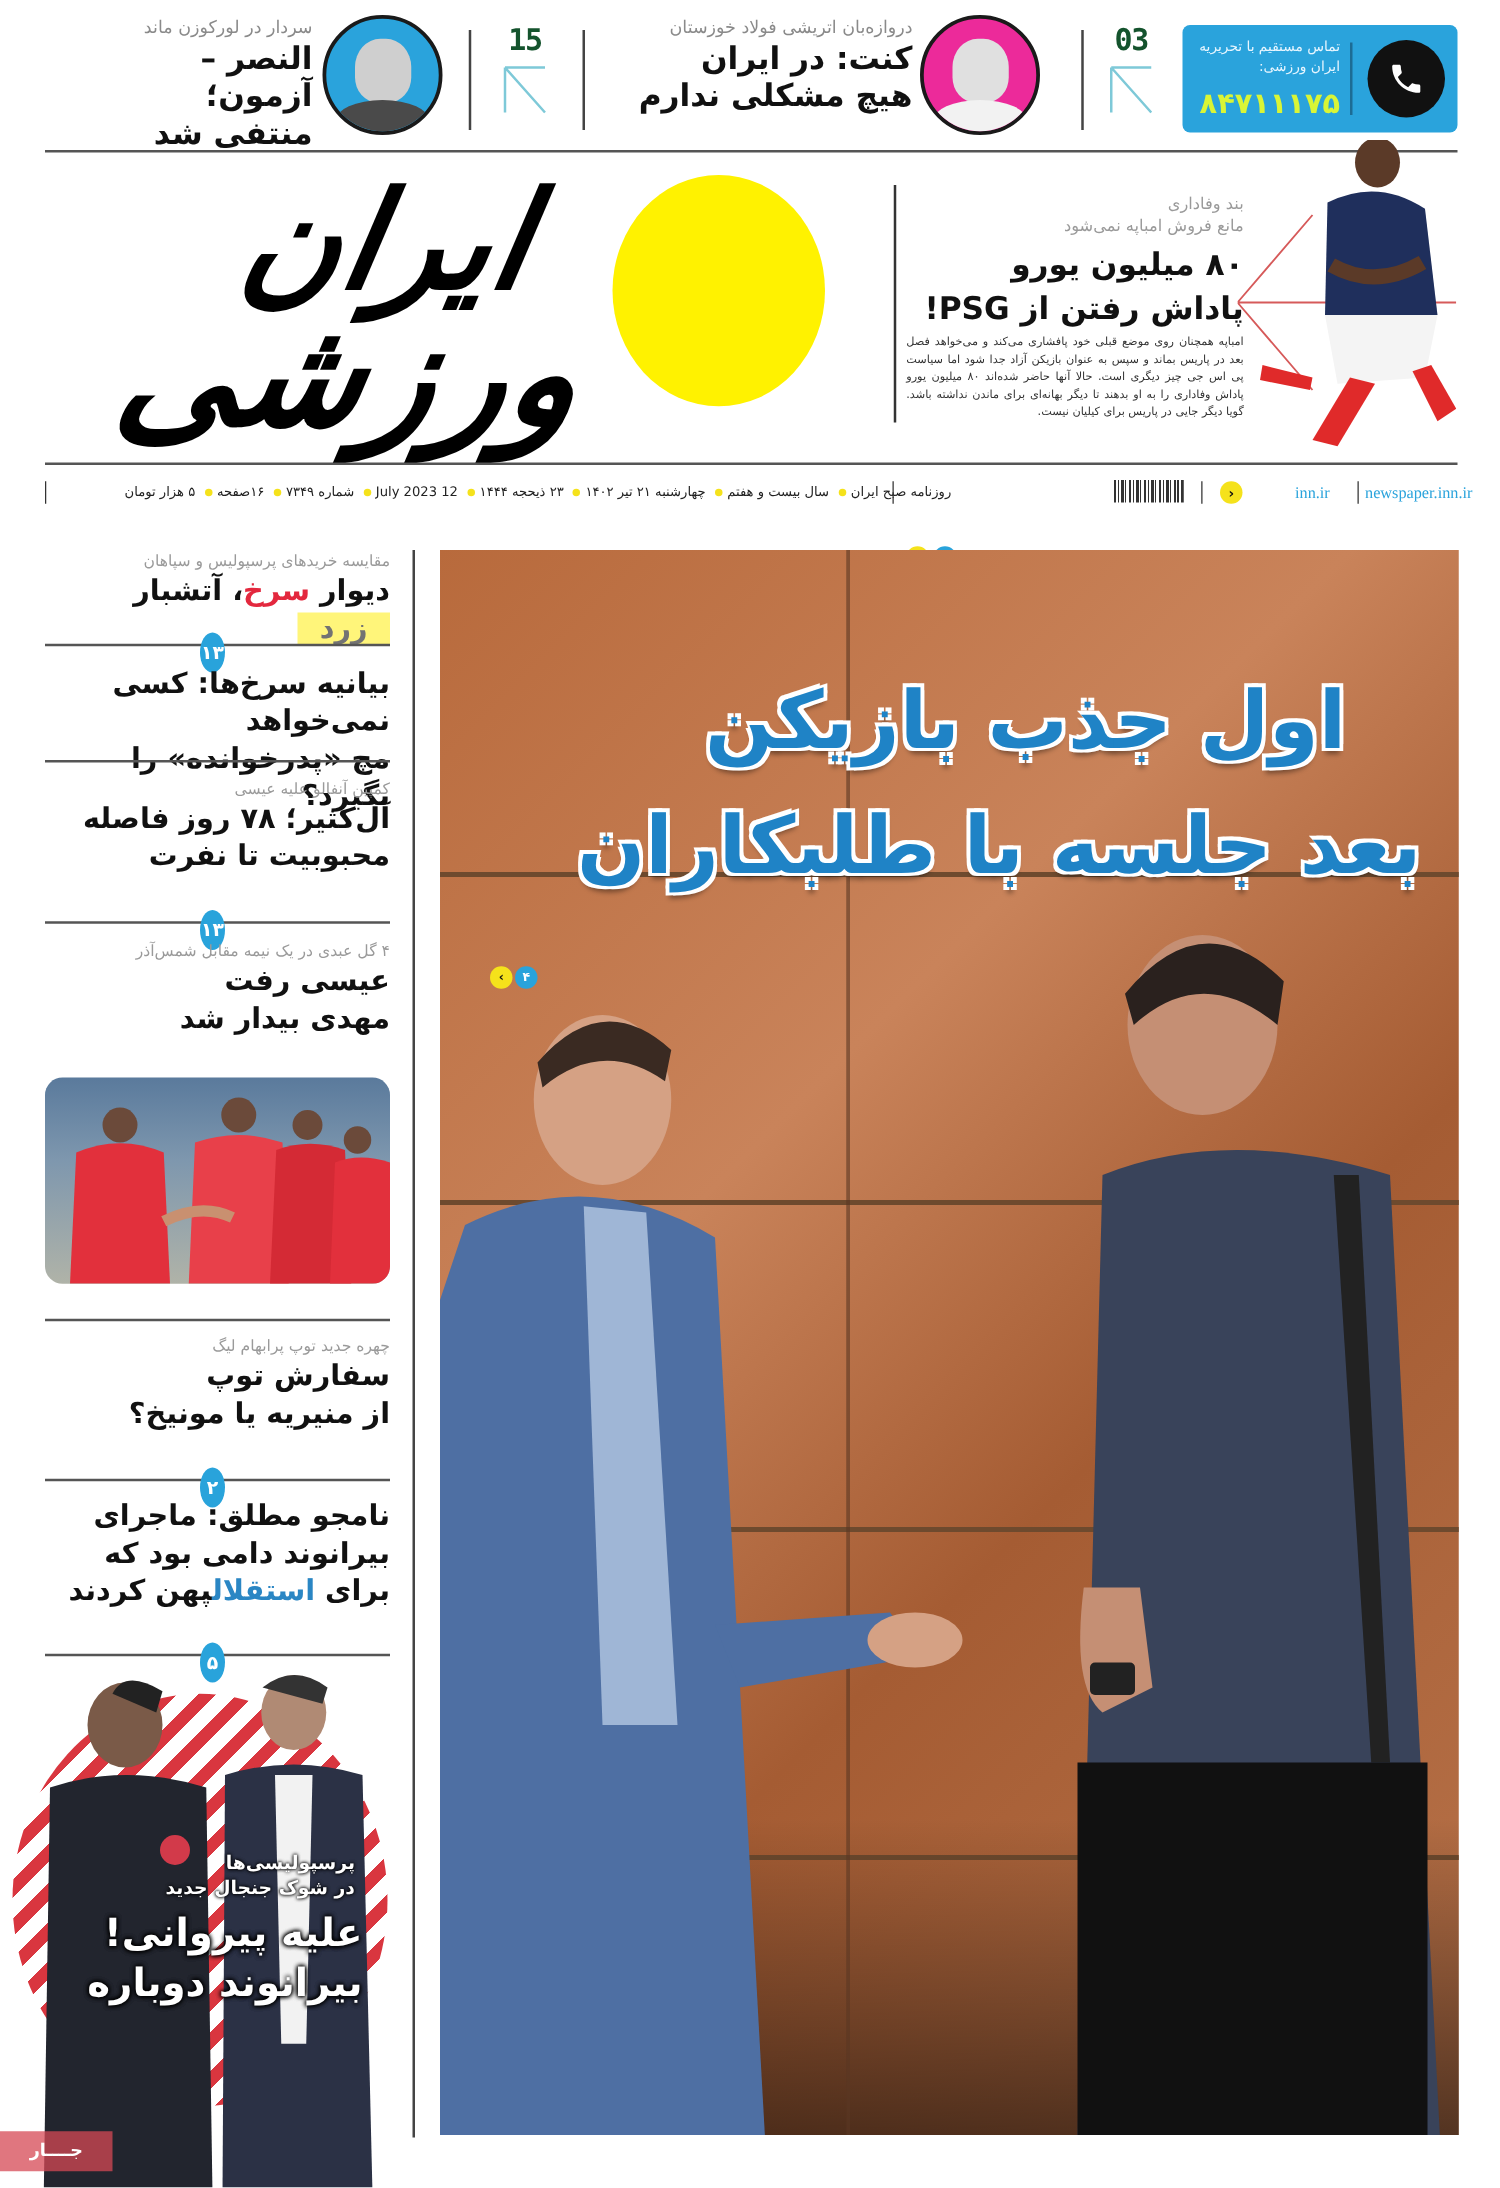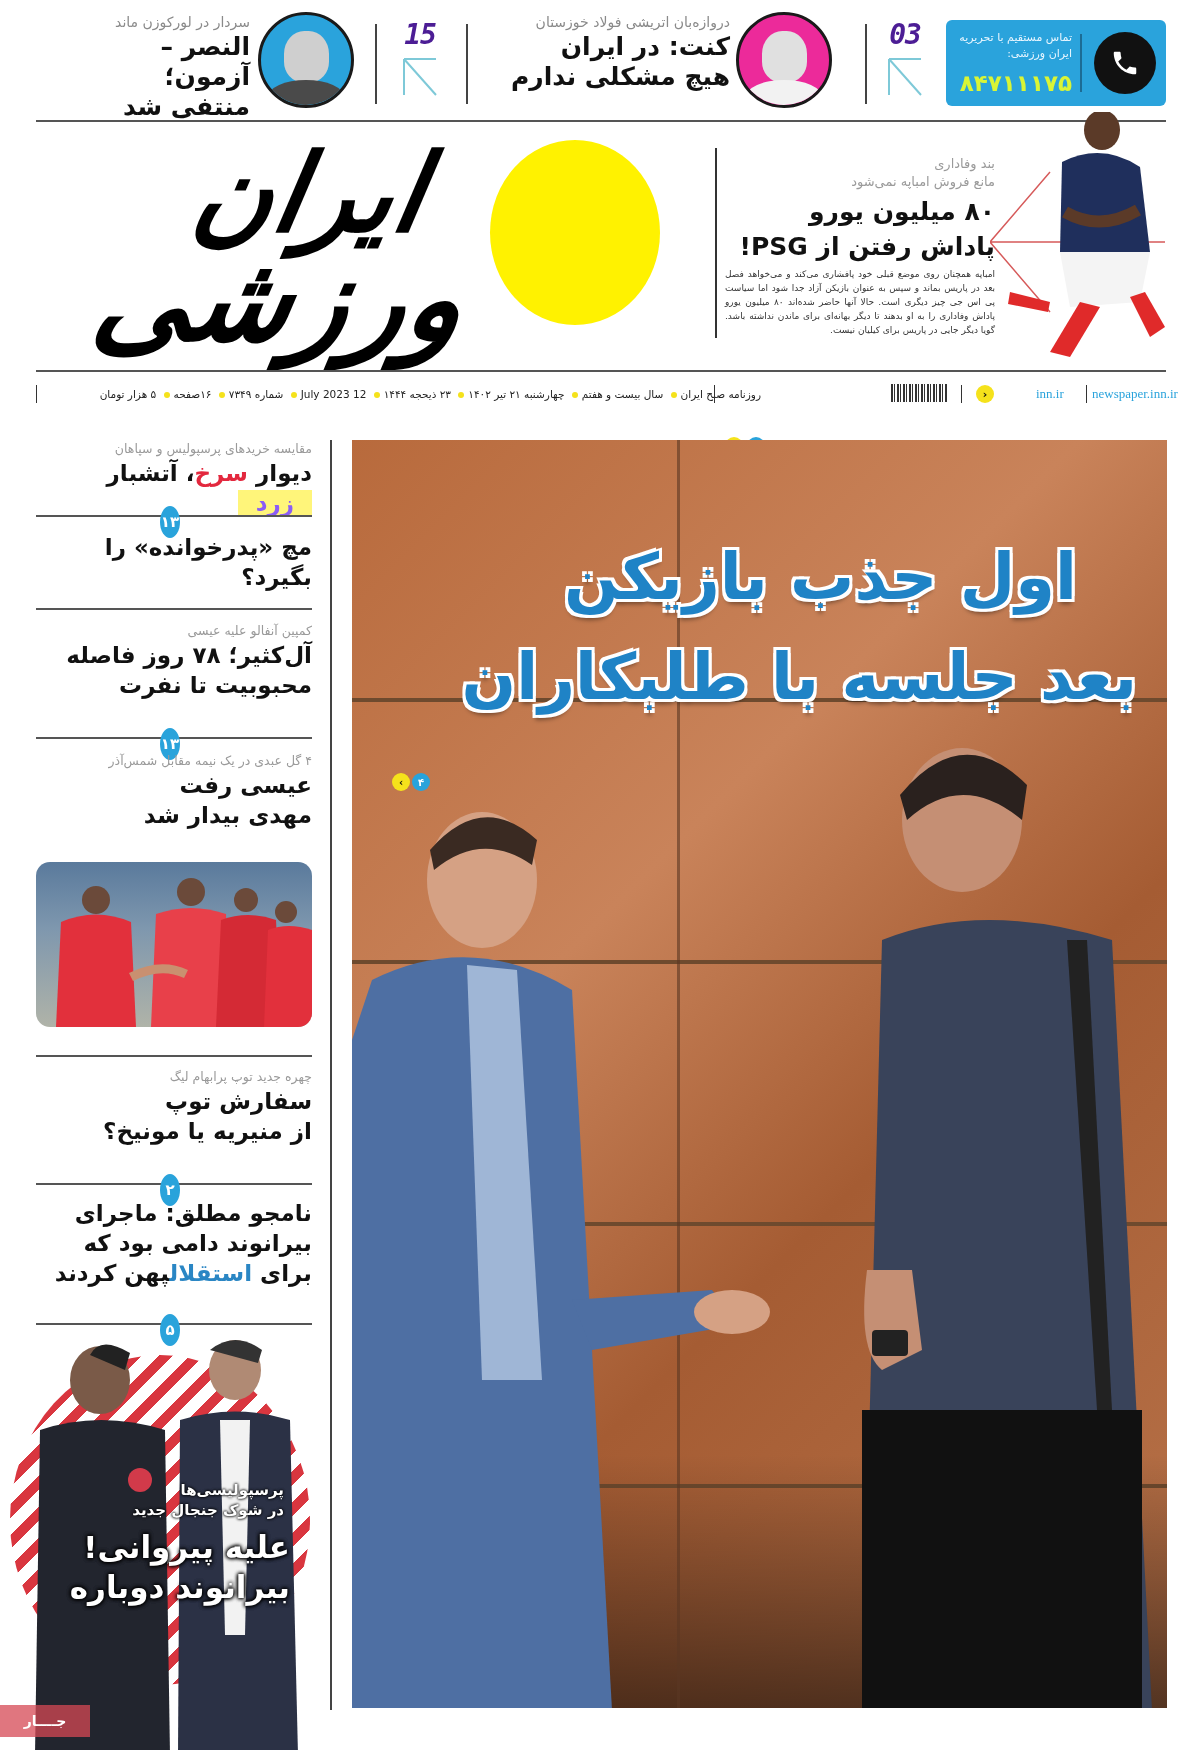--- a/index.html
+++ b/index.html
@@ -7,21 +7,21 @@
   body { font-family: "DejaVu Sans", sans-serif; color: #111; position: relative; }
 
   
   .teaser { position: absolute; top: 12px; direction: rtl; text-align: right; }
   .teaser .kicker { font-size: 14px; color: #8a8a8a; line-height: 20px; }
   .teaser .title { font-size: 25px; font-weight: bold; line-height: 30px; color: #111; }
   .avatar { position: absolute; top: 12px; width: 96px; height: 96px; border-radius: 50%; border: 3px solid #1a1a1a; overflow: hidden; }
   .avatar .face { position: absolute; left: 25%; top: 18%; width: 50%; height: 56%; border-radius: 45% 45% 40% 40%; }
   .avatar .shoulders { position: absolute; left: 8%; bottom: -10%; width: 84%; height: 38%; border-radius: 50% 50% 0 0; }
   .page-ref { position: absolute; top: 18px; width: 50px; text-align: center; }
-  .page-ref .num { font-family: "DejaVu Sans Mono", monospace; font-size: 28px; font-weight: bold; color: #4c1d95; letter-spacing: -1px; font-style: italic; }
+  .page-ref .num { font-family: "DejaVu Sans Mono", monospace; font-size: 24px; font-weight: bold; color: #14532d; letter-spacing: -1px; }
   .page-ref .arrow { display: block; margin: 4px auto 0; }
   .vdivider { position: absolute; width: 2px; background: #444; }
 
   .hotline { position: absolute; top: 20px; left: 946px; width: 220px; height: 86px; background: #2aa3dc; border-radius: 6px; }
   .hotline .phone-circle { position: absolute; right: 10px; top: 12px; width: 62px; height: 62px; background: #111; border-radius: 50%; display: flex; align-items: center; justify-content: center; }
   .hotline .sep { position: absolute; right: 84px; top: 14px; width: 2px; height: 58px; background: #1c6c95; }
   .hotline .lbl { position: absolute; right: 94px; top: 10px; width: 116px; direction: rtl; text-align: right; font-size: 11px; line-height: 16px; color: #e8f6ff; }
   .hotline .num { position: absolute; right: 94px; top: 50px; direction: rtl; font-size: 23px; font-weight: bold; color: #d9f536; letter-spacing: 1px; }
 
   .rule { position: absolute; left: 36px; width: 1130px; height: 2px; background: #555; }
@@ -50,21 +50,21 @@
   .dateline .info { direction: rtl; font-size: 10.5px; color: #222; white-space: nowrap; position: absolute; right: 405px; }
   .dateline .info span.dot { display: inline-block; width: 6px; height: 6px; background: #f5e21b; border-radius: 50%; margin: 0 4px; vertical-align: middle; }
   .dateline .barcode { position: absolute; left: 855px; top: 2px; width: 56px; height: 18px; background: repeating-linear-gradient(90deg, #333 0 2px, #fff 2px 3px, #333 3px 4px, #fff 4px 6px); }
   .dateline .site1 { position: absolute; left: 1000px; font-family: "Liberation Serif", serif; font-size: 13px; color: #2aa3dc; }
   .dateline .site2 { position: absolute; left: 1056px; font-family: "Liberation Serif", serif; font-size: 13px; color: #2aa3dc; }
   .dateline .small-sep { position: absolute; width: 1px; height: 18px; background: #333; top: 3px; }
   .story { position: absolute; left: 36px; width: 276px; direction: rtl; text-align: right; }
   .story .kicker { font-size: 12.5px; line-height: 18px; color: #9a9a9a; }
   .story .title { font-size: 23px; font-weight: bold; line-height: 30px; color: #111; }
   .red { color: #e3283e; }
-  .yellowhl { color: #8b5cf6; background: #fff57a; padding: 0 18px; }
+  .yellowhl { color: #737373; background: #fff57a; padding: 0 18px; }
   .blue-t { color: #2a86c4; }
   .hsep { position: absolute; left: 36px; width: 276px; height: 2px; background: #555; }
   .hsep .badge { position: absolute; left: 124px; top: -9px; width: 20px; height: 32px; font-size: 15px; }
 
   .red-photo { position: absolute; left: 36px; top: 862px; width: 276px; height: 165px; border-radius: 14px; overflow: hidden; background: linear-gradient(180deg, #5a7a9c 0%, #7e97ae 40%, #b0b3a8 100%); }
 
   .promo { position: absolute; left: 0; top: 1315px; width: 320px; height: 435px; overflow: hidden; }
   .promo .stripes { position: absolute; left: 10px; top: 40px; width: 300px; height: 330px; border-radius: 50%; background: repeating-linear-gradient(-45deg, #d9363f 0 10px, #ffffff 10px 22px); }
   .promo .kicker { position: absolute; right: 36px; top: 165px; direction: rtl; text-align: right; font-size: 15px; font-weight: bold; line-height: 20px; color: #fff; text-shadow: 0 0 3px #000, 0 0 3px #000; }
   .promo .title { position: absolute; right: 30px; top: 212px; direction: rtl; text-align: right; font-size: 31px; font-weight: bold; line-height: 40px; color: #fff; text-shadow: 0 0 4px #000, 0 0 4px #000, 0 0 4px #000; }
@@ -197,20 +197,21 @@
 
 <div class="story" style="top:440px;">
   <div class="kicker">مقایسه خریدهای پرسپولیس و سپاهان</div>
   <div class="title"><span>دیوار </span><span class="red">سرخ</span><span>، آتشبار </span><span class="yellowhl">زرد</span></div>
 </div>
 <div class="hsep" style="top:515px;">
   <span class="badge blue">۱۳</span>
 </div>
 
 <div class="story" style="top:532px;">
+  <div class="title">بیانیه سرخ‌ها: کسی نمی‌خواهد</div>
   <div class="title">مچ «پدرخوانده» را بگیرد؟</div>
 </div>
 <div class="hsep" style="top:608px;"></div>
 
 <div class="story" style="top:622px;">
   <div class="kicker">کمپین آنفالو علیه عیسی</div>
   <div class="title">آل‌کثیر؛ ۷۸ روز فاصله</div>
   <div class="title">محبوبیت تا نفرت</div>
 </div>
 <div class="hsep" style="top:737px;">

